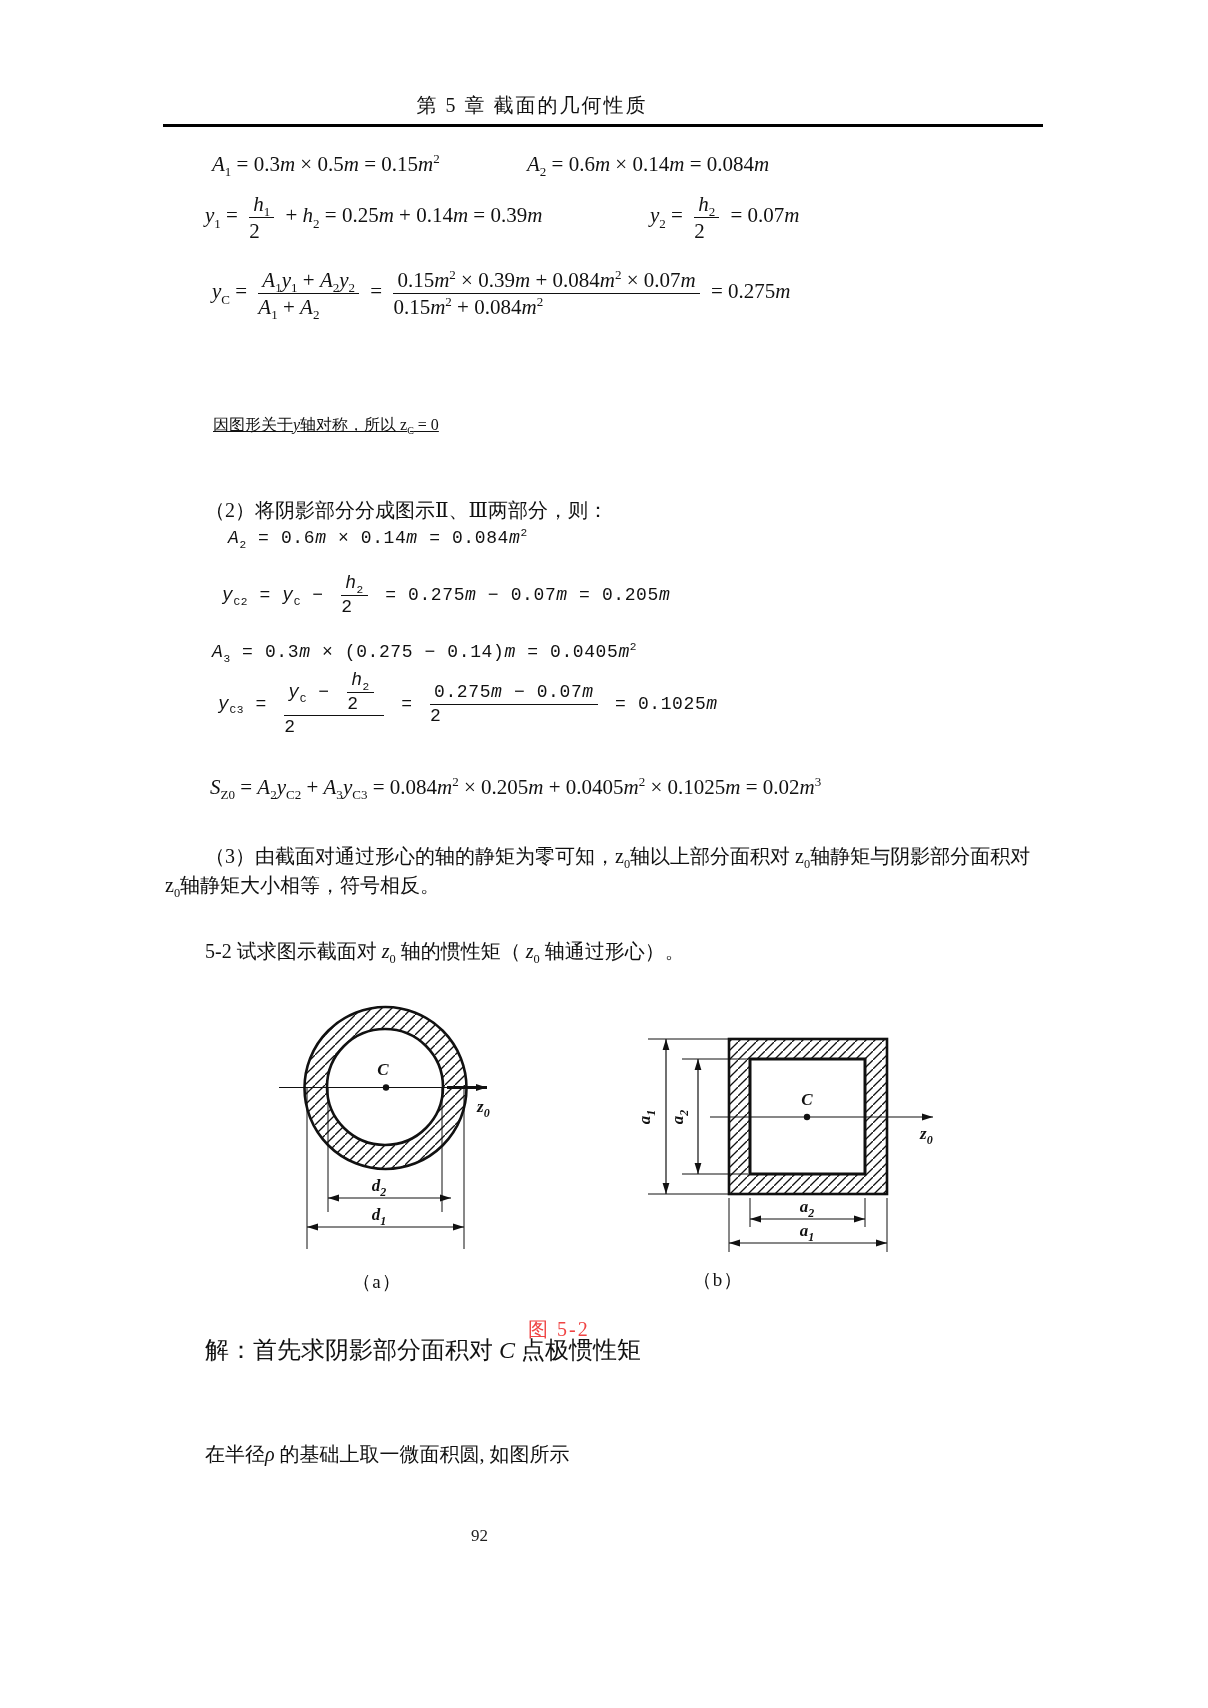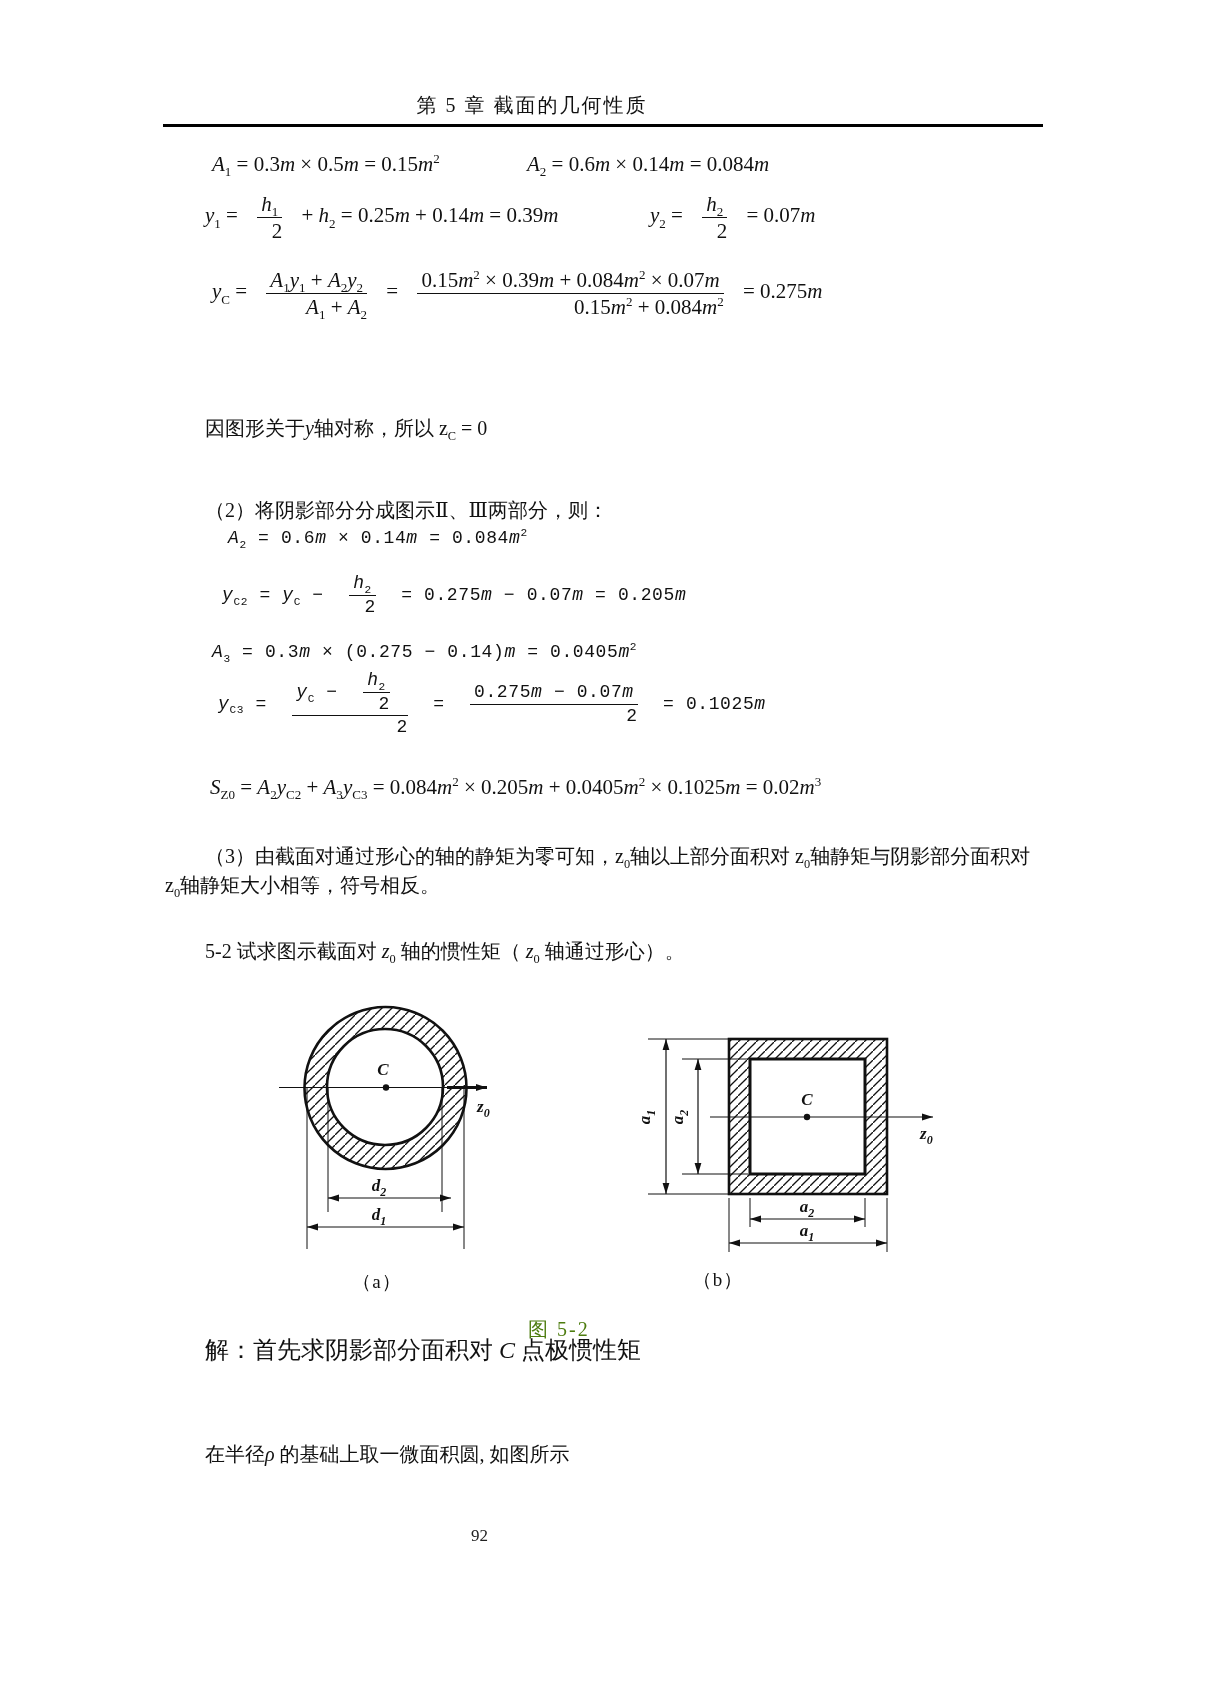--- a/index.html
+++ b/index.html
@@ -7,46 +7,46 @@
     width:1208px;height:1708px;position:relative;background:#ffffff;
     font-family:"Liberation Serif","DejaVu Serif",serif;color:#111;
     overflow:hidden;
   }
   .para{position:absolute;font-size:20px;line-height:29px;color:#111;white-space:normal;}
   .math{position:absolute;font-size:21px;color:#111;white-space:nowrap;}
   .math .mi{font-style:italic;}
   .math sub{font-size:0.62em;line-height:0;}
   .math sup{font-size:0.62em;line-height:0;}
   .mono{font-family:"Liberation Mono","DejaVu Sans Mono",monospace;font-size:18px;letter-spacing:0.6px;}
-  .frac{display:inline-block;vertical-align:middle;text-align:right;margin:0 14px;}
+  .frac{display:inline-block;vertical-align:middle;text-align:left;margin:0 6px;}
   .fn{display:block;padding:0 4px 1px;border-bottom:1.5px solid #111;line-height:1.15;}
   .fd{display:block;line-height:1.15;padding-top:1px;}
   .header-title{position:absolute;top:92px;left:0;width:1064px;text-align:center;font-size:20px;letter-spacing:2px;color:#111;}
   .header-rule{position:absolute;left:163px;top:124px;width:880px;height:3px;background:#000;}
-  .caption{position:absolute;font-size:20px;letter-spacing:2px;color:#4d7c0f;}
+  .caption{position:absolute;font-size:20px;letter-spacing:2px;color:#ef4444;}
   .pagenum{position:absolute;top:1526px;left:0;width:959px;text-align:center;font-size:17px;color:#222;}
   svg{position:absolute;overflow:visible;}
   svg text{fill:#111;}
   .fig-var{font-family:"Liberation Serif","DejaVu Serif",serif;font-style:italic;font-weight:bold;font-size:17px;}
   .fig-sub{font-size:12px;}
   .fig-cjk{font-family:"Liberation Serif","DejaVu Serif",serif;font-size:19px;letter-spacing:1px;font-style:normal;}
 </style>
 </head>
 <body>
 
 <div class="header-title">第 5 章  截面的几何性质</div>
 <div class="header-rule"></div>
 
 <div class="math" style="left:212px;top:152px;"><span class="mi">A</span><sub>1</sub><span> = 0.3</span><span class="mi">m</span><span> × 0.5</span><span class="mi">m</span><span> = 0.15</span><span class="mi">m</span><sup>2</sup></div>
 <div class="math" style="left:527px;top:152px;"><span class="mi">A</span><sub>2</sub><span> = 0.6</span><span class="mi">m</span><span> × 0.14</span><span class="mi">m</span><span> = 0.084</span><span class="mi">m</span></div>
 <div class="math" style="left:205px;top:192px;"><span class="mi">y</span><sub>1</sub><span> = </span><span class="frac"><span class="fn"><span class="mi">h</span><sub>1</sub></span><span class="fd"><span>2</span></span></span><span> + </span><span class="mi">h</span><sub>2</sub><span> = 0.25</span><span class="mi">m</span><span> + 0.14</span><span class="mi">m</span><span> = 0.39</span><span class="mi">m</span></div>
 <div class="math" style="left:650px;top:192px;"><span class="mi">y</span><sub>2</sub><span> = </span><span class="frac"><span class="fn"><span class="mi">h</span><sub>2</sub></span><span class="fd"><span>2</span></span></span><span> = 0.07</span><span class="mi">m</span></div>
 <div class="math" style="left:212px;top:268px;"><span class="mi">y</span><sub>C</sub><span> = </span><span class="frac"><span class="fn"><span class="mi">A</span><sub>1</sub><span class="mi">y</span><sub>1</sub><span> + </span><span class="mi">A</span><sub>2</sub><span class="mi">y</span><sub>2</sub></span><span class="fd"><span class="mi">A</span><sub>1</sub><span> + </span><span class="mi">A</span><sub>2</sub></span></span><span> = </span><span class="frac"><span class="fn"><span>0.15</span><span class="mi">m</span><sup>2</sup><span> × 0.39</span><span class="mi">m</span><span> + 0.084</span><span class="mi">m</span><sup>2</sup><span> × 0.07</span><span class="mi">m</span></span><span class="fd"><span>0.15</span><span class="mi">m</span><sup>2</sup><span> + 0.084</span><span class="mi">m</span><sup>2</sup></span></span><span> = 0.275</span><span class="mi">m</span></div>
 
-<div class="math" style="left:205px;top:415px;font-size:20px;"><span>因图形关于</span><span class="mi">y</span><span>轴对称，所以 z</span><sub>C</sub><span> = 0</span></div>
+<div class="math" style="left:213px;top:415px;font-size:16px;text-decoration:underline;"><span>因图形关于</span><span class="mi">y</span><span>轴对称，所以 z</span><sub>C</sub><span> = 0</span></div>
 
 <div class="math" style="left:205px;top:478px;font-size:20px;margin-top:19px;"><span>（2）将阴影部分分成图示Ⅱ、Ⅲ两部分，则：</span></div>
 <div class="math mono" style="left:228px;top:528px;"><span class="mi">A</span><sub>2</sub><span> = 0.6</span><span class="mi">m</span><span> × 0.14</span><span class="mi">m</span><span> = 0.084</span><span class="mi">m</span><sup>2</sup></div>
 <div class="math mono" style="left:222px;top:573px;"><span class="mi">y</span><sub>C2</sub><span> = </span><span class="mi">y</span><sub>C</sub><span> − </span><span class="frac"><span class="fn"><span class="mi">h</span><sub>2</sub></span><span class="fd"><span>2</span></span></span><span> = 0.275</span><span class="mi">m</span><span> − 0.07</span><span class="mi">m</span><span> = 0.205</span><span class="mi">m</span></div>
 <div class="math mono" style="left:212px;top:642px;"><span class="mi">A</span><sub>3</sub><span> = 0.3</span><span class="mi">m</span><span> × (0.275 − 0.14)</span><span class="mi">m</span><span> = 0.0405</span><span class="mi">m</span><sup>2</sup></div>
 <div class="math mono" style="left:218px;top:670px;"><span class="mi">y</span><sub>C3</sub><span> = </span><span class="frac"><span class="fn"><span class="mi">y</span><sub>C</sub><span> − </span><span class="frac"><span class="fn"><span class="mi">h</span><sub>2</sub></span><span class="fd"><span>2</span></span></span></span><span class="fd"><span>2</span></span></span><span> = </span><span class="frac"><span class="fn"><span>0.275</span><span class="mi">m</span><span> − 0.07</span><span class="mi">m</span></span><span class="fd"><span>2</span></span></span><span> = 0.1025</span><span class="mi">m</span></div>
 <div class="math" style="left:210px;top:775px;"><span class="mi">S</span><sub>Z0</sub><span> = </span><span class="mi">A</span><sub>2</sub><span class="mi">y</span><sub>C2</sub><span> + </span><span class="mi">A</span><sub>3</sub><span class="mi">y</span><sub>C3</sub><span> = 0.084</span><span class="mi">m</span><sup>2</sup><span> × 0.205</span><span class="mi">m</span><span> + 0.0405</span><span class="mi">m</span><sup>2</sup><span> × 0.1025</span><span class="mi">m</span><span> = 0.02</span><span class="mi">m</span><sup>3</sup></div>
 
 <div class="para math" style="left:165px;top:842px;width:880px;text-indent:40px;white-space:normal;font-size:20px;"><span>（3）由截面对通过形心的轴的静矩为零可知，z</span><sub>0</sub><span>轴以上部分面积对 z</span><sub>0</sub><span>轴静矩与阴影部分面积对 z</span><sub>0</sub><span>轴静矩大小相等，符号相反。</span></div>
 

